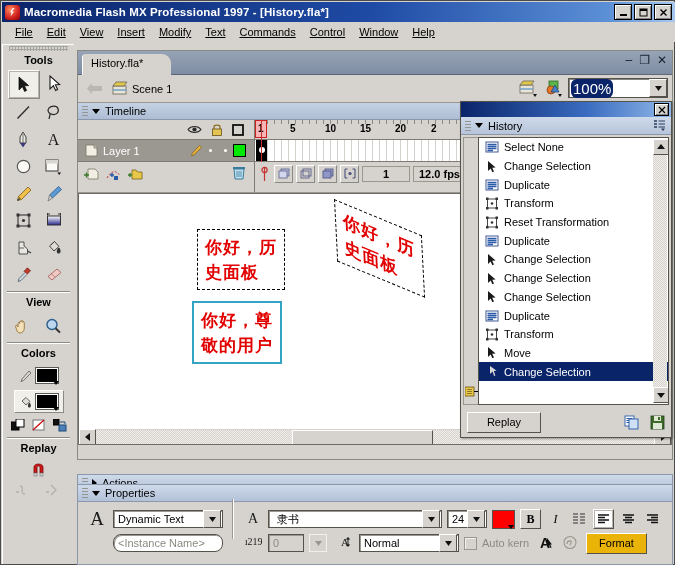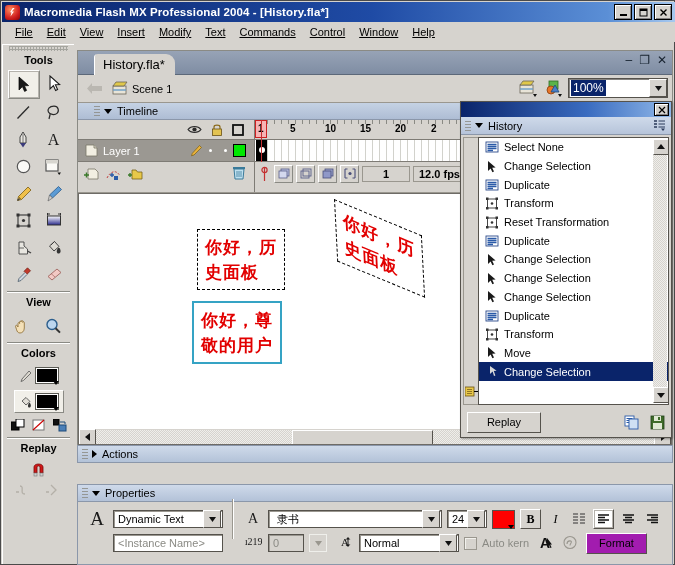--- a/index.html
+++ b/index.html
@@ -52,39 +52,39 @@
   .swbox{display:flex;align-items:center;gap:3px;padding:2px 4px;}
   .swbox.raised{background:#f1efe9;border:1px solid #fff;border-right-color:#8a8a84;border-bottom-color:#8a8a84;}
   .minirow{display:flex;justify-content:center;gap:7px;padding:4px 0 2px;}
   .optrow{display:flex;justify-content:center;gap:10px;padding:2px 0;}
 
   
   .docwin{position:absolute;left:76px;top:49px;width:596px;height:410px;background:#d6d3ce;
     border:1px solid #8a8a84;box-sizing:border-box;}
   .doctabbar{position:relative;height:23px;background:#8b99ad;
     background:linear-gradient(to bottom,#97a3b6,#7f8da3);border-bottom:1px solid #5c6879;}
-  .doctab{position:absolute;left:16px;top:3px;height:20px;padding:3px 10px 0 9px;background:#d6d3ce;
-    border-top-left-radius:4px;border-top-right-radius:9px;font-size:13px;color:#000;
+  .doctab{position:absolute;left:4px;top:3px;height:20px;padding:3px 28px 0 9px;background:#d6d3ce;
+    border-top-left-radius:4px;border-top-right-radius:9px;font-size:11px;color:#000;
     box-shadow:1px -1px 0 #fff inset;}
   .docwin-btns{position:absolute;right:5px;top:3px;display:flex;gap:7px;align-items:center;color:#16212e;}
   .docwin-btns span{font-size:12px;line-height:1;cursor:default;}
 
   .scenebar{height:27px;background:#d6d3ce;display:flex;align-items:center;border-bottom:1px solid #9a978f;position:relative;}
   .backarrow{margin:0 8px 0 8px;opacity:.45;}
   .scene-ico{margin-right:4px;}
   .scene-label{font-size:11px;color:#000;}
   .sb-right{position:absolute;right:4px;top:3px;display:flex;align-items:center;gap:5px;}
   .zoombox{width:98px;height:18px;background:#fff;border:1px solid #55524c;box-shadow:inset 1px 1px 0 #868480;display:flex;align-items:center;}
-  .zoomval{background:#0a246a;color:#fff;font-size:12px;padding:1px 2px;margin-left:2px;}
+  .zoomval{background:#0a246a;color:#fff;font-size:15px;padding:1px 2px;margin-left:2px;border-radius:6px;}
   .zoomarrow{margin-left:auto;width:16px;height:16px;background:#d6d3ce;border:1px solid #fff;
     border-right-color:#55524c;border-bottom-color:#55524c;display:flex;align-items:center;justify-content:center;}
 
   
   .tl-header{height:16px;background:linear-gradient(to bottom,#c5d2e4,#aebdd4);
-    border-bottom:1px solid #8b97aa;display:flex;align-items:center;padding-left:16px;font-size:11px;color:#000;}
+    border-bottom:1px solid #8b97aa;display:flex;align-items:center;padding-left:4px;font-size:11px;color:#000;}
   .grip{width:6px;height:10px;margin-right:4px;
     background:repeating-linear-gradient(to bottom,#8d8d87 0 1px,transparent 1px 3px);opacity:.85;}
   .tri{width:0;height:0;margin-right:5px;}
   .tri.down{border-left:4px solid transparent;border-right:4px solid transparent;border-top:5px solid #000;}
   .tri.right{border-top:4px solid transparent;border-bottom:4px solid transparent;border-left:5px solid #000;}
 
   .tl-body{height:72px;display:flex;background:#d6d3ce;border-bottom:1px solid #9a978f;position:relative;}
   .tl-left{width:177px;border-right:1px solid #7e7b75;box-sizing:border-box;}
   .tl-colhead{height:19px;display:flex;align-items:center;justify-content:flex-end;gap:9px;padding-right:10px;
     border-bottom:1px solid #7e7b75;background:#d6d3ce;}
@@ -147,52 +147,52 @@
   .h-foot{height:30px;display:flex;align-items:center;padding:0 6px;gap:6px;}
   .replay-btn{width:72px;height:19px;background:#d6d3ce;border:1px solid #fff;border-right-color:#55524c;border-bottom-color:#55524c;
     display:flex;align-items:center;justify-content:center;font-size:11px;color:#000;}
   .h-foot-icons{margin-left:auto;display:flex;gap:10px;align-items:center;}
   .sel-marker{position:absolute;left:0;width:15px;height:17px;display:flex;align-items:center;justify-content:center;}
 
   
   .panelbar{position:absolute;left:76px;width:596px;height:18px;
     background:linear-gradient(to bottom,#cfdaea,#b3c2d8);border:1px solid #8b97aa;box-sizing:border-box;
     display:flex;align-items:center;padding-left:4px;font-size:11px;color:#000;}
-  .actionsbar{top:444px;}
+  .actionsbar{top:473px;}
   .propsbar{top:483px;text-align:center;}
   .propsbody{position:absolute;left:76px;top:501px;width:596px;height:63px;background:#d6d3ce;
     border:1px solid #8b97aa;border-top:none;box-sizing:border-box;padding:5px 0 0 8px;}
   .prow{display:flex;align-items:center;gap:5px;height:24px;}
   .bigA{font-size:19px;color:#1a1a1a;width:22px;text-align:center;font-family:"Liberation Serif",serif;}
   .combo{height:18px;background:#fff;border:1px solid #55524c;box-shadow:inset 1px 1px 0 #9a9790;display:flex;align-items:center;
     font-size:11px;color:#000;padding-left:4px;box-sizing:border-box;}
   .combo .cval{flex:1;white-space:nowrap;overflow:hidden;}
   .combo .carrow{width:16px;height:16px;margin:0 1px 0 0;background:#d6d3ce;border:1px solid #fff;
     border-right-color:#55524c;border-bottom-color:#55524c;display:flex;align-items:center;justify-content:center;flex:none;}
   .combo.gray{background:#d6d3ce;color:#8a8a84;}
   .ph{color:#8a8a84;}
   .vsep{width:1px;height:40px;background:#9a978f;border-right:1px solid #fff;margin:0 4px;}
   .colorsw{width:21px;height:17px;background:#ff0000;border:1px solid #55524c;position:relative;}
   .colorsw:after{content:"";position:absolute;right:0;bottom:-1px;border-left:3px solid transparent;border-right:3px solid transparent;border-top:4px solid #000;}
   .tgl{width:19px;height:18px;background:#d6d3ce;border:1px solid #fff;border-right-color:#55524c;border-bottom-color:#55524c;
     display:flex;align-items:center;justify-content:center;font-size:12px;}
   .tgl.on{background:#fff;box-shadow:inset 0 0 0 1px #b5b2ac;}
   .chk{width:11px;height:11px;background:#d6d3ce;border:1px solid #9a978f;box-shadow:inset 1px 1px 0 #f2f1ed;}
-  .fmtbtn{height:19px;padding:0 12px;background:#a21caf;border:1px solid #fff;border-right-color:#55524c;border-bottom-color:#55524c;
+  .fmtbtn{height:19px;padding:0 12px;background:#eab308;border:1px solid #fff;border-right-color:#55524c;border-bottom-color:#55524c;
     display:flex;align-items:center;font-size:11px;color:#000;}
   .muted{color:#8a8a84;}
 </style>
 </head>
 <body>
 
 <div class="app">
 
   <div class="titlebar">
     <div class="title-icon"></div>
-    <div class="title-text">Macromedia Flash MX Professional 2004 - [History.fla*]</div>
+    <div class="title-text">Macromedia Flash MX Professional 1997 - [History.fla*]</div>
     <div class="tb-buttons">
       <div class="tb-btn">
         <svg width="9" height="9">
             <rect x="1" y="6" width="7" height="2" fill="#000"></rect>
           </svg>
       </div>
       <div class="tb-btn">
         <svg width="9" height="9">
             <rect x="1" y="1" width="7" height="7" fill="none" stroke="#000" stroke-width="1"></rect>
             <rect x="1" y="1" width="7" height="2" fill="#000"></rect>
@@ -918,21 +918,21 @@
       <span style="width:19px;display:flex;justify-content:center;">
         <svg width="13" height="12">
             <path d="M1 2 L12 2 M5 4.5 L12 4.5 M1 7 L12 7 M5 9.5 L12 9.5" stroke="#111" stroke-width="1.3"></path>
           </svg>
       </span>
     </div>
 
     <div class="prow">
       <span style="width:22px;"></span>
 
-      <div class="combo" style="width:110px;">
+      <div class="combo" style="width:110px;border-radius:8px;">
         <span class="cval ph">&lt;Instance Name&gt;</span>
       </div>
 
       <span class="vsep" style="visibility:hidden;"></span>
 
       <span style="width:20px;text-align:center;">
         <svg width="17" height="14">
             <text x="8.5" y="10" font-family="Liberation Serif,serif" font-size="10" fill="#1a1a1a" text-anchor="middle">A\u2194V</text>
           </svg>
       </span>

